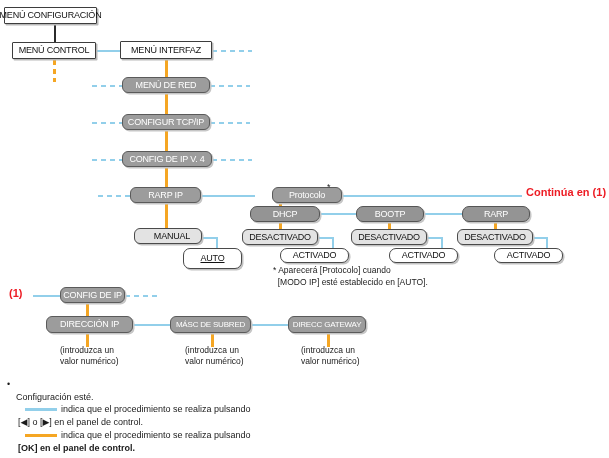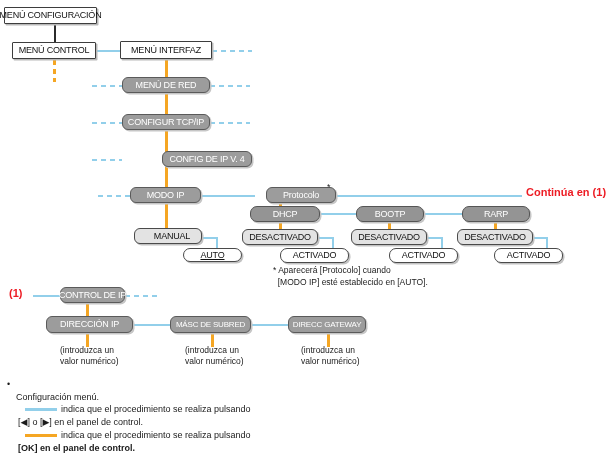--- a/index.html
+++ b/index.html
@@ -179,49 +179,49 @@
   </div>
 
   <div class="node n-grey" style="left:122px;top:77px;width:88px;height:16px;">
     <span class="lbl">MENÚ DE RED</span>
   </div>
 
   <div class="node n-grey" style="left:122px;top:114px;width:88px;height:16px;">
     <span class="lbl">CONFIGUR TCP/IP</span>
   </div>
 
-  <div class="node n-grey" style="left:122px;top:151px;width:90px;height:16px;margin-left:40px;">
+  <div class="node n-grey" style="left:122px;top:151px;width:90px;height:16px;">
     <span class="lbl">CONFIG DE IP V. 4</span>
   </div>
 
   <div class="node n-grey" style="left:130px;top:187px;width:71px;height:16px;">
-    <span class="lbl">MODO IP</span>
-  </div>
-
-  <div class="node n-grey" style="left:266px;top:187px;width:70px;height:16px;">
+    <span class="lbl">RARP IP</span>
+  </div>
+
+  <div class="node n-grey" style="left:272px;top:187px;width:70px;height:16px;">
     <span class="lbl">Protocolo</span>
   </div>
 
   <div class="node n-grey-d" style="left:250px;top:206px;width:70px;height:16px;">
     <span class="lbl">DHCP</span>
   </div>
 
   <div class="node n-grey-d" style="left:356px;top:206px;width:68px;height:16px;">
     <span class="lbl">BOOTP</span>
   </div>
 
   <div class="node n-grey-d" style="left:462px;top:206px;width:68px;height:16px;">
     <span class="lbl">RARP</span>
   </div>
 
   <div class="node n-light" style="left:134px;top:228px;width:68px;height:16px;padding-left:8px;">
     <span class="lbl">MANUAL</span>
   </div>
 
-  <div class="node n-white" style="left:183px;top:248px;width:59px;height:14px;text-decoration:underline;">
+  <div class="node n-white" style="left:183px;top:248px;width:59px;height:21px;text-decoration:underline;">
     <span class="lbl">AUTO</span>
   </div>
 
   <div class="node n-light" style="left:242px;top:229px;width:76px;height:16px;">
     <span class="lbl">DESACTIVADO</span>
   </div>
   <div class="node n-white" style="left:280px;top:248px;width:69px;height:15px;">
     <span class="lbl">ACTIVADO</span>
   </div>
 
@@ -233,21 +233,21 @@
   </div>
 
   <div class="node n-light" style="left:457px;top:229px;width:76px;height:16px;">
     <span class="lbl">DESACTIVADO</span>
   </div>
   <div class="node n-white" style="left:494px;top:248px;width:69px;height:15px;">
     <span class="lbl">ACTIVADO</span>
   </div>
 
   <div class="node n-grey" style="left:60px;top:287px;width:65px;height:16px;">
-    <span class="lbl">CONTROL DE IP</span>
+    <span class="lbl">CONFIG DE IP</span>
   </div>
 
   <div class="node n-grey" style="left:46px;top:316px;width:87px;height:17px;">
     <span class="lbl">DIRECCIÓN IP</span>
   </div>
 
   <div class="node n-grey" style="left:170px;top:316px;width:81px;height:17px;">
     <span class="lbl" style="font-size:8px;">MÁSC DE SUBRED</span>
   </div>
 
@@ -266,21 +266,21 @@
 
   <div class="txt t-small" style="left:60px;top:345px;">(introduzca un
 valor numérico)</div>
   <div class="txt t-small" style="left:185px;top:345px;">(introduzca un
 valor numérico)</div>
   <div class="txt t-small" style="left:301px;top:345px;">(introduzca un
 valor numérico)</div>
 
   <div class="bullet" style="left:7px;top:379px;">•</div>
 
-  <div class="txt t-legend" style="left:16px;top:391px;">Configuración menú.</div>
+  <div class="txt t-legend" style="left:16px;top:391px;">Configuración esté.</div>
 
   <div class="sw sw-blue" style="left:25px;top:408px;width:32px;"></div>
   <div class="txt t-legend" style="left:61px;top:403px;">indica que el procedimiento se realiza pulsando</div>
   <div class="txt t-legend" style="left:18px;top:416px;">[◀] o [▶] en el panel de control.</div>
 
   <div class="sw sw-org" style="left:25px;top:434px;width:32px;"></div>
   <div class="txt t-legend" style="left:61px;top:429px;">indica que el procedimiento se realiza pulsando</div>
   <div class="txt t-legend" style="left:18px;top:442px;font-weight:bold;">[OK] en el panel de control.</div>
 
 </div>

